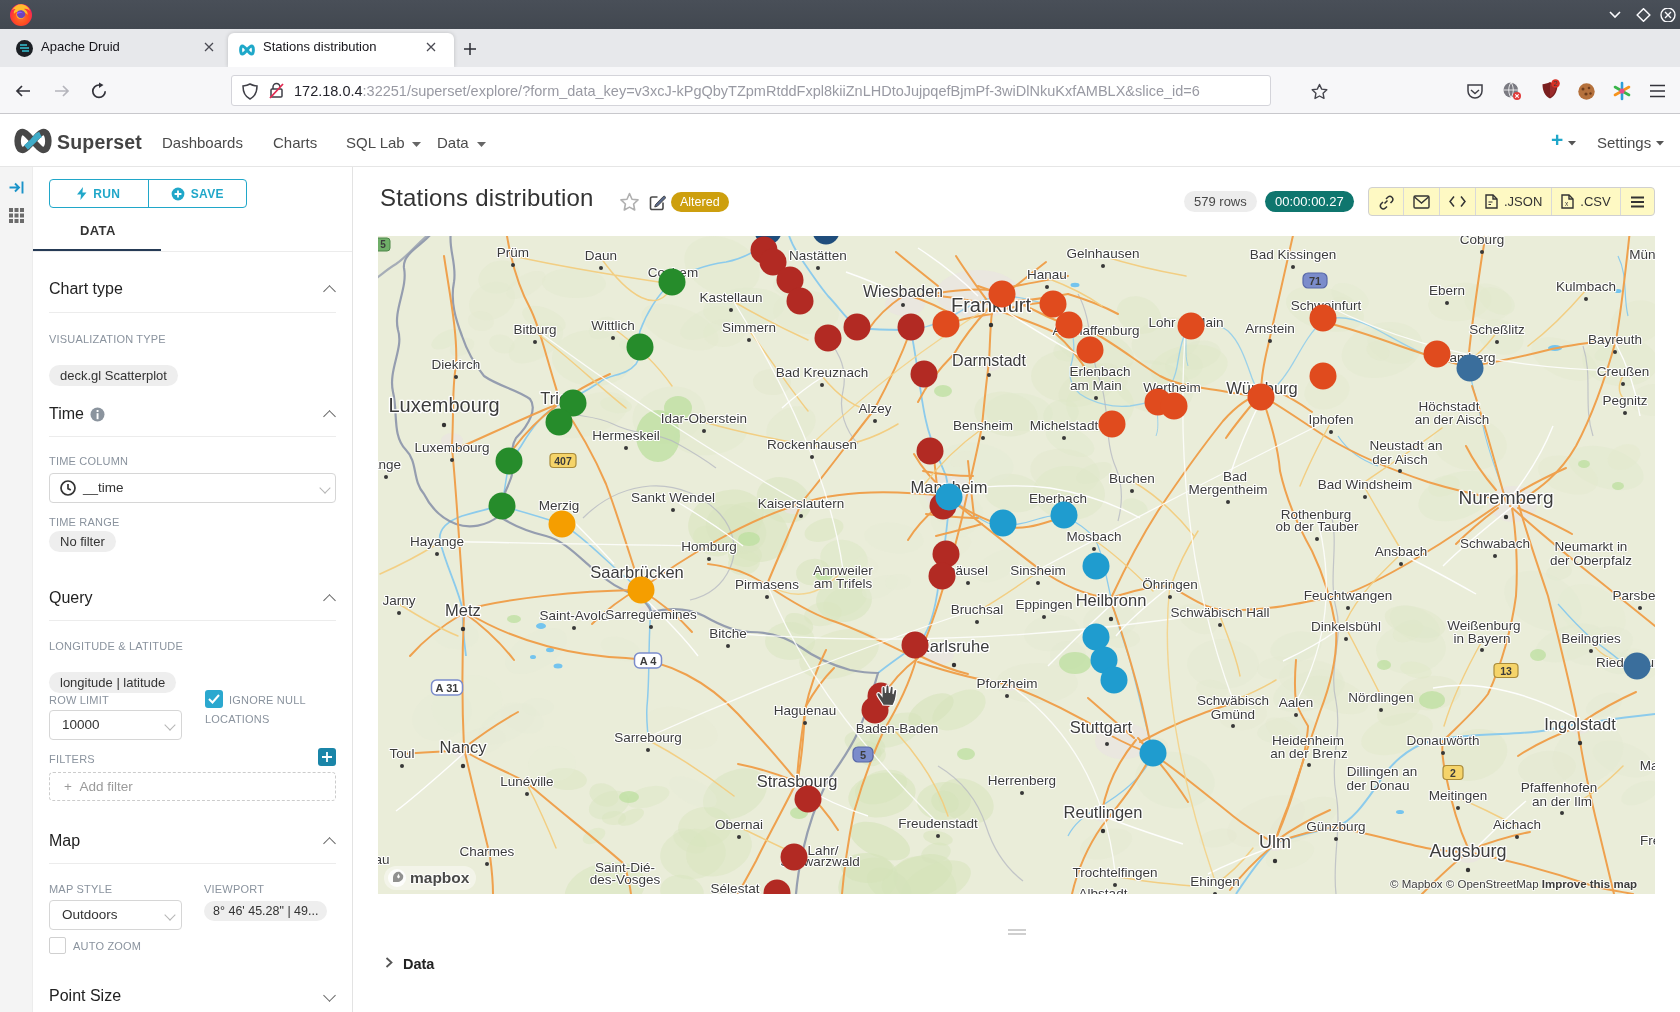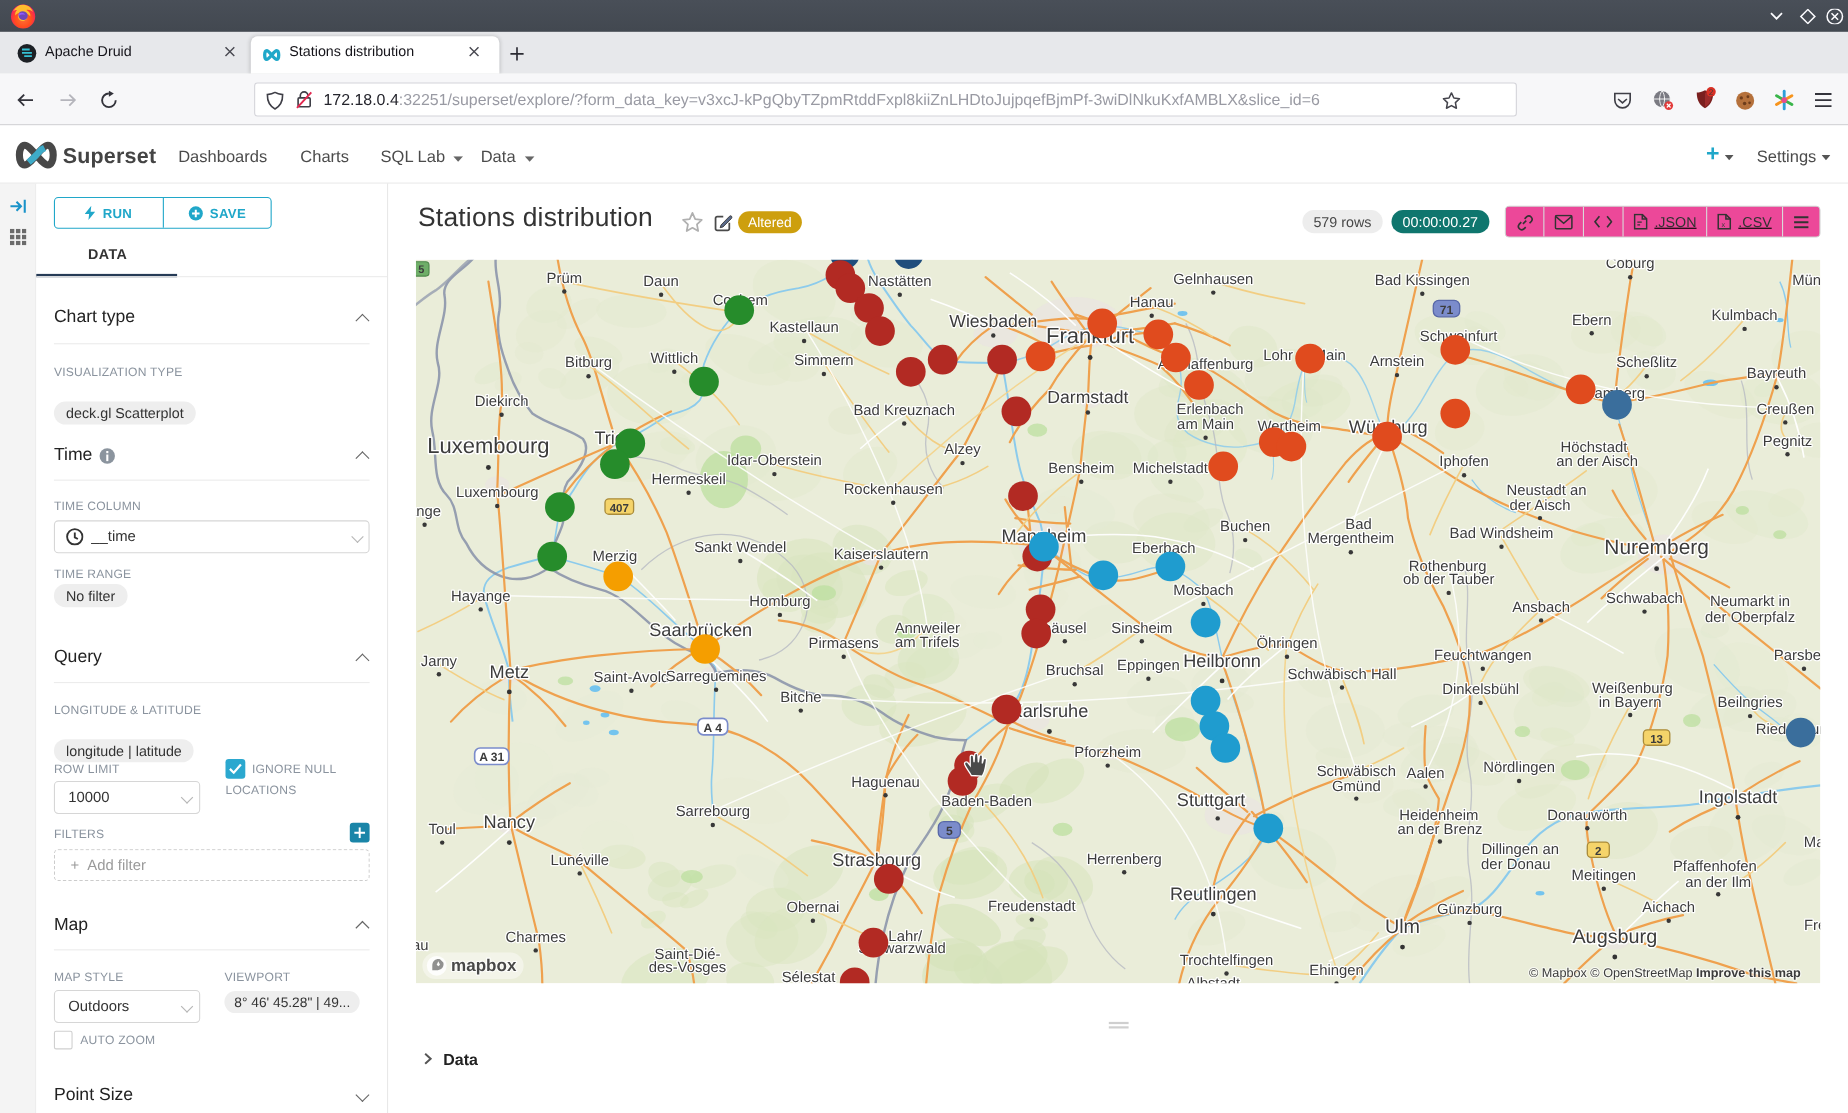--- a/index.html
+++ b/index.html
@@ -5,21 +5,21 @@
 * { margin:0; padding:0; box-sizing:border-box; }
 html,body { width:1680px; height:1012px; overflow:hidden; font-family:"Liberation Sans", sans-serif; background:#fff; }
 .abs { position:absolute; }
 
 #titlebar { position:absolute; left:0; top:0; width:1680px; height:29px; background:linear-gradient(#494f58,#424850); }
 #titlebar .wtitle { position:absolute; left:0; right:0; top:7px; text-align:center; color:#fbfbfe; font-size:13px; }
 #tabbar { position:absolute; left:0; top:29px; width:1680px; height:38px; background:#e7e8eb; }
 #toolbar { position:absolute; left:0; top:67px; width:1680px; height:47px; background:#f7f7f9; border-bottom:1px solid #c8c8cc; }
 .tab-active { position:absolute; left:228px; top:4px; width:226px; height:34px; background:#fff; border-radius:6px 6px 0 0; box-shadow:0 0 4px rgba(0,0,0,.18); }
 .tab-title { position:absolute; font-size:13px; color:#15141a; top:10px; }
-#urlbar { position:absolute; left:231px; top:8px; width:1148px; height:31px; background:#fff; border:1px solid #d4d4da; border-radius:3px; }
+#urlbar { position:absolute; left:231px; top:8px; width:1040px; height:31px; background:#fff; border:1px solid #d4d4da; border-radius:3px; }
 #urltext { position:absolute; left:62px; top:7px; font-size:14.5px; color:#999aa3; white-space:nowrap; overflow:hidden; width:1020px; }
 #urltext b { color:#24242c; font-weight:normal; }
 
 #snav { position:absolute; left:0; top:114px; width:1680px; height:53px; background:#fff; border-bottom:1px solid #e6e6e6; }
 .snav-item { position:absolute; top:20px; font-size:15px; color:#4b4b4b; }
 #iconstrip { position:absolute; left:0; top:167px; width:33px; height:845px; background:#f4f4f4; border-right:1px solid #ececec; }
 #leftpanel { position:absolute; left:33px; top:167px; width:319px; height:845px; background:#fff; }
 #vline { position:absolute; left:352px; top:167px; width:1px; height:845px; background:#e3e3e3; }
 .runsave { position:absolute; left:16px; top:12px; width:198px; height:29px; border:1px solid #20a7c9; border-radius:4px; display:flex; }
 .runsave .btn { flex:1; display:flex; align-items:center; justify-content:center; color:#20a7c9; font-size:12px; font-weight:bold; letter-spacing:.3px; }
@@ -31,21 +31,21 @@
 .divider { position:absolute; left:16px; width:287px; height:1px; background:#ececec; }
 .lbl { position:absolute; left:16px; font-size:11px; color:#8a939e; letter-spacing:.2px; }
 .pill { position:absolute; background:#eeeeee; border-radius:11px; font-size:13px; color:#333; padding:3px 11px; }
 .selbox { position:absolute; left:16px; height:30px; background:#fff; border:1px solid #d6d6d6; border-radius:4px; font-size:13.5px; color:#333; }
 .selchev { position:absolute; width:8px; height:8px; border-right:1.4px solid #b6b6b6; border-bottom:1.4px solid #b6b6b6; transform:rotate(45deg); }
 
 #main { position:absolute; left:353px; top:167px; width:1327px; height:845px; background:#fff; }
 #charttitle { position:absolute; left:27px; top:17px; font-size:24px; color:#333; font-weight:500; letter-spacing:.2px; }
 .badge-altered { position:absolute; left:318px; top:25px; background:#cd9f0e; color:#fff; font-size:12.5px; border-radius:11px; padding:3px 9px; }
 .hpill { position:absolute; top:24px; font-size:13px; border-radius:11px; padding:3px 10px; }
-#btngroup { position:absolute; left:1015px; top:20px; height:29px; border:1px solid #d0d0d0; border-radius:4px; display:flex; background:#ec4899;text-decoration:underline; }
+#btngroup { position:absolute; left:1015px; top:20px; height:29px; border:1px solid #d0d0d0; border-radius:4px; display:flex; background:#fef9c3; }
 #btngroup .gbtn { display:flex; align-items:center; justify-content:center; border-right:1px solid #d9d9d9; color:#333; font-size:13px; padding:0 9px; }
 #btngroup .gbtn:last-child { border-right:none; }
 #maparea { position:absolute; left:25px; top:69px; width:1277px; height:658px; overflow:hidden; }
 #tooltip { position:absolute; left:538px; top:536px; width:301px; height:66px; background:rgba(4,4,4,.82); color:#fff; font-size:12.5px; padding:7px 0 0 10px; line-height:16px; }
 #datarow { position:absolute; font-size:14.5px; color:#222; font-weight:bold; }
 svg text { font-family:"Liberation Sans", sans-serif; fill:#3c3c3c; paint-order:stroke; stroke:#ffffff; stroke-width:2.2px; stroke-linejoin:round; }
 svg text.big { stroke-width:2.6px; }
 </style>
 </head>
 <body>

